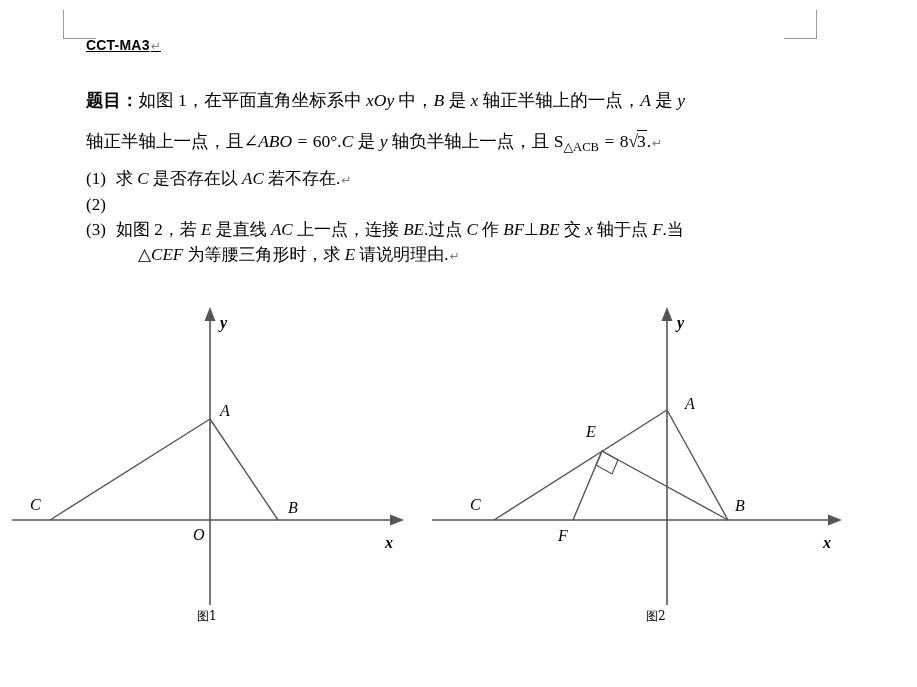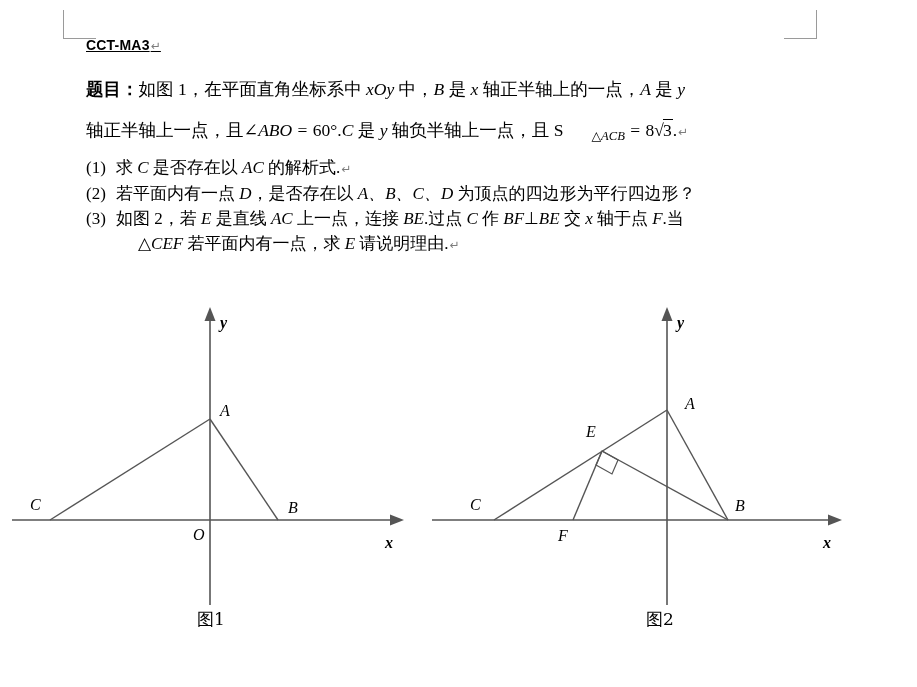--- a/index.html
+++ b/index.html
@@ -61,35 +61,33 @@
     position: absolute;
     left: 86px;
     top: 76px;
     width: 800px;
   }
   .para {
     font-size: 17.5px;
     line-height: 1.55;
     white-space: nowrap;
   }
-  .stem-line-1 { margin-bottom: 14px; }
+  .stem-line-1 { margin-bottom: 14px; margin-top: 11px; }
   .stem-line-2 { margin-bottom: 10px; }
   .bold-cn {
     font-weight: bold;
     font-family: "DejaVu Serif", "Liberation Serif", serif;
   }
   .mi { font-style: italic; font-family: "Liberation Serif", serif; }
   .mi-up { font-style: normal; font-family: "Liberation Serif", serif; }
   .op { font-style: normal; padding: 0 1px; }
   .sub {
     font-size: 0.72em;
-    font-style: italic;
     vertical-align: -0.28em;
     letter-spacing: 0;
-    margin-left: 28px;
   }
   .sqrt-wrap { white-space: nowrap; }
   .sqrt-sym { font-style: normal; }
   .sqrt-bar {
     border-top: 1px solid #000;
     padding: 0 1px 0 0;
     margin-left: -1px;
   }
 
   
@@ -114,21 +112,21 @@
     left: 0;
     top: 305px;
     width: 917px;
     height: 340px;
   }
   .figure { position: absolute; top: 0; }
   #figure-1 { left: 8px; }
   #figure-2 { left: 428px; }
   .fig-caption {
     position: absolute;
-    font-size: 17px;
+    font-size: 12px;
     font-family: "DejaVu Serif", "Liberation Serif", serif;
     white-space: nowrap;
   }
   #caption-1 { left: 197px; top: 608px; }
   #caption-2 { left: 646px; top: 608px; }
   .pt-label {
     font-style: italic;
     font-family: "Liberation Serif", serif;
     font-size: 16px;
   }
@@ -151,36 +149,35 @@
 
   <div class="para stem-line-1"><span class="bold-cn">题目：</span><span>如图 1，在平面直角坐标系中 </span><span class="mi">xOy</span><span> 中，</span><span class="mi">B</span><span> 是 </span><span class="mi">x</span><span> 轴正半轴上的一点，</span><span class="mi">A</span><span> 是 </span><span class="mi">y</span></div>
 
   <div class="para stem-line-2"><span>轴正半轴上一点，且∠</span><span class="mi">ABO</span><span class="op"> = </span><span>60°.</span><span class="mi">C</span><span> 是 </span><span class="mi">y</span><span> 轴负半轴上一点，且 </span><span class="mi-up">S</span><span class="sub">△ACB</span><span class="op"> = </span><span>8</span><span class="sqrt-wrap"><span class="sqrt-sym">√</span><span class="sqrt-bar">3</span></span><span>.</span><span class="pilcrow">↵</span></div>
 
   <div class="items">
 
     <div class="item">
       <div class="item-num">(1)</div>
       <div class="item-text">
-          <span class="cont"><span>求 </span><span class="mi">C</span><span> 是否存在以 </span><span class="mi">AC</span><span> 的解析式.</span><span class="pilcrow">↵</span></span>
+          <span class="cont"><span>求 </span><span class="mi">C</span><span> 是否存在以 </span><span class="mi">AC</span><span> 若不存在.</span><span class="pilcrow">↵</span></span>
         </div>
     </div>
 
     <div class="item">
       <div class="item-num">(2)</div>
       <div class="item-text">
-          <span class="cont"><span>若平面内有一点 </span><span class="mi">D</span><span>，是否存在以 </span><span class="mi">A、B、C、D</span><span> 为顶点的四边形为平行四边形？</span></span>
         </div>
     </div>
 
     <div class="item">
       <div class="item-num">(3)</div>
       <div class="item-text">
           <span class="cont"><span>如图 2，若 </span><span class="mi">E</span><span> 是直线 </span><span class="mi">AC</span><span> 上一点，连接 </span><span class="mi">BE</span><span>.过点 </span><span class="mi">C</span><span> 作 </span><span class="mi">BF</span><span class="mi-up">⊥</span><span class="mi">BE</span><span> 交 </span><span class="mi">x</span><span> 轴于点 </span><span class="mi">F</span><span>.当</span></span>
-          <span class="cont indent"><span class="mi-up">△</span><span class="mi">CEF</span><span> 若平面内有一点，求 </span><span class="mi">E</span><span> 请说明理由.</span><span class="pilcrow">↵</span></span>
+          <span class="cont indent"><span class="mi-up">△</span><span class="mi">CEF</span><span> 为等腰三角形时，求 </span><span class="mi">E</span><span> 请说明理由.</span><span class="pilcrow">↵</span></span>
         </div>
     </div>
 
   </div>
 </div>
 
 <div id="figures">
 
   <svg id="figure-1" class="figure" width="410" height="300">
 

